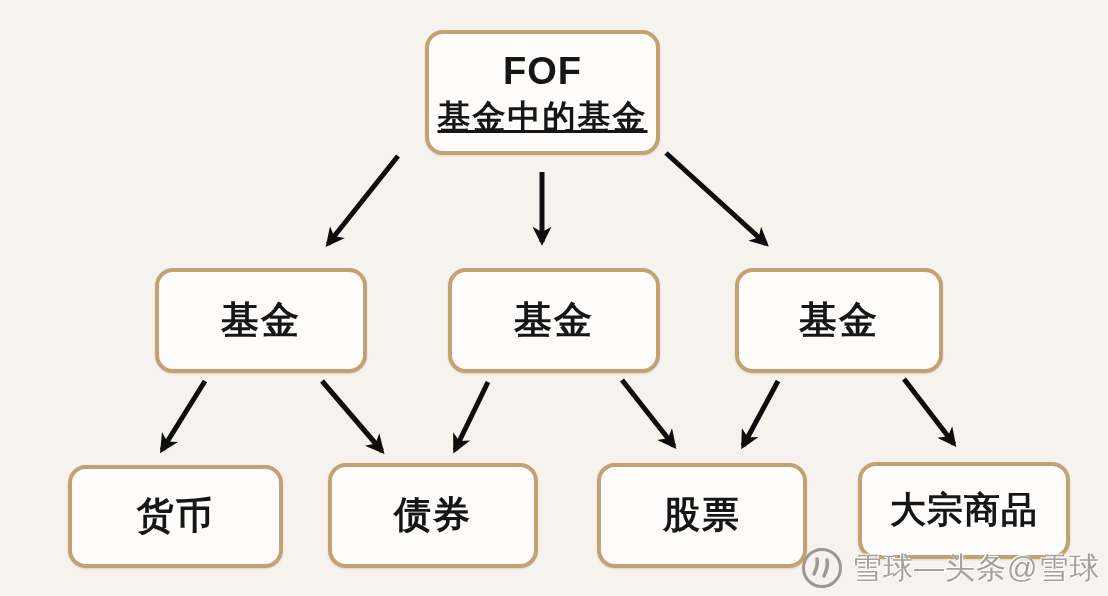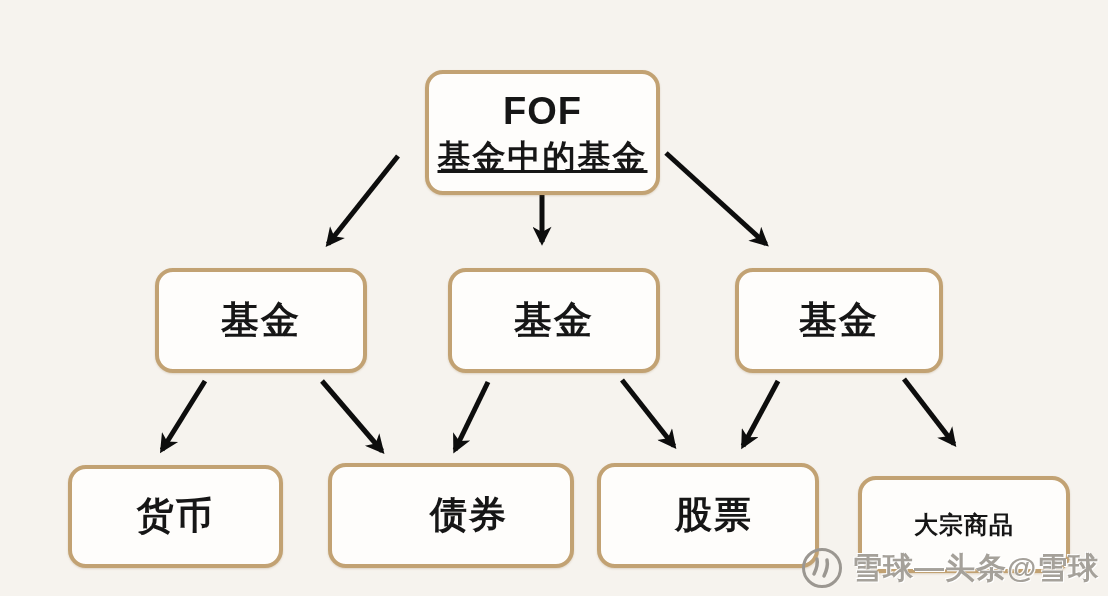--- a/index.html
+++ b/index.html
@@ -29,41 +29,41 @@
     display: flex;
     flex-direction: column;
     align-items: center;
     justify-content: center;
     color: #161616;
     font-weight: 600;
     letter-spacing: 2px;
     text-align: center;
     line-height: 1.25;
   }
-  .node-fof      { left: 425px; top: 30px;  width: 227px; height: 117px; margin-top: 40px; }
+  .node-fof      { left: 425px; top: 30px;  width: 227px; height: 117px; }
   .node-fof .l1  { font-size: 38px; font-weight: 700; letter-spacing: 1px; }
   .node-fof .l2  { font-size: 33px; text-decoration: underline; }
   .node-fund-left   { left: 155px; top: 268px; width: 204px; height: 97px; font-size: 38px; }
   .node-fund-center { left: 448px; top: 268px; width: 204px; height: 97px; font-size: 38px; }
   .node-fund-right  { left: 735px; top: 268px; width: 200px; height: 97px; font-size: 38px; }
   .node-money     { left: 68px;  top: 465px; width: 207px; height: 95px; font-size: 37px; text-align: center; }
-  .node-bond      { left: 328px; top: 463px; width: 202px; height: 97px; font-size: 37px; padding-left: 36px; }
-  .node-stock     { left: 597px; top: 463px; width: 202px; height: 97px; font-size: 37px; padding-left: 12px; }
-  .node-commodity { left: 858px; top: 476px; width: 204px; height: 89px; font-size: 24px; letter-spacing: 1px; font-family: Liberation Serif, serif; }
+  .node-bond      { left: 328px; top: 463px; width: 202px; height: 97px; font-size: 37px; }
+  .node-stock     { left: 597px; top: 463px; width: 202px; height: 97px; font-size: 37px; }
+  .node-commodity { left: 858px; top: 462px; width: 204px; height: 89px; font-size: 36px; letter-spacing: 1px; font-family: Liberation Serif, serif; }
   .watermark {
     position: absolute;
     left: 800px; top: 546px;
     display: flex;
     align-items: center;
     gap: 8px;
     color: #a5a19a;
   }
   .watermark-text {
     font-size: 30px;
-    font-weight: 700;
+    font-weight: 400;
     letter-spacing: 1px;
     color: #a5a19a;
     text-shadow: 1px 1px 0 #ffffff, -1px -1px 0 #ffffff;
     white-space: nowrap;
   }
   .logo-icon { display: block; }
 </style>
 </head>
 <body>
 

